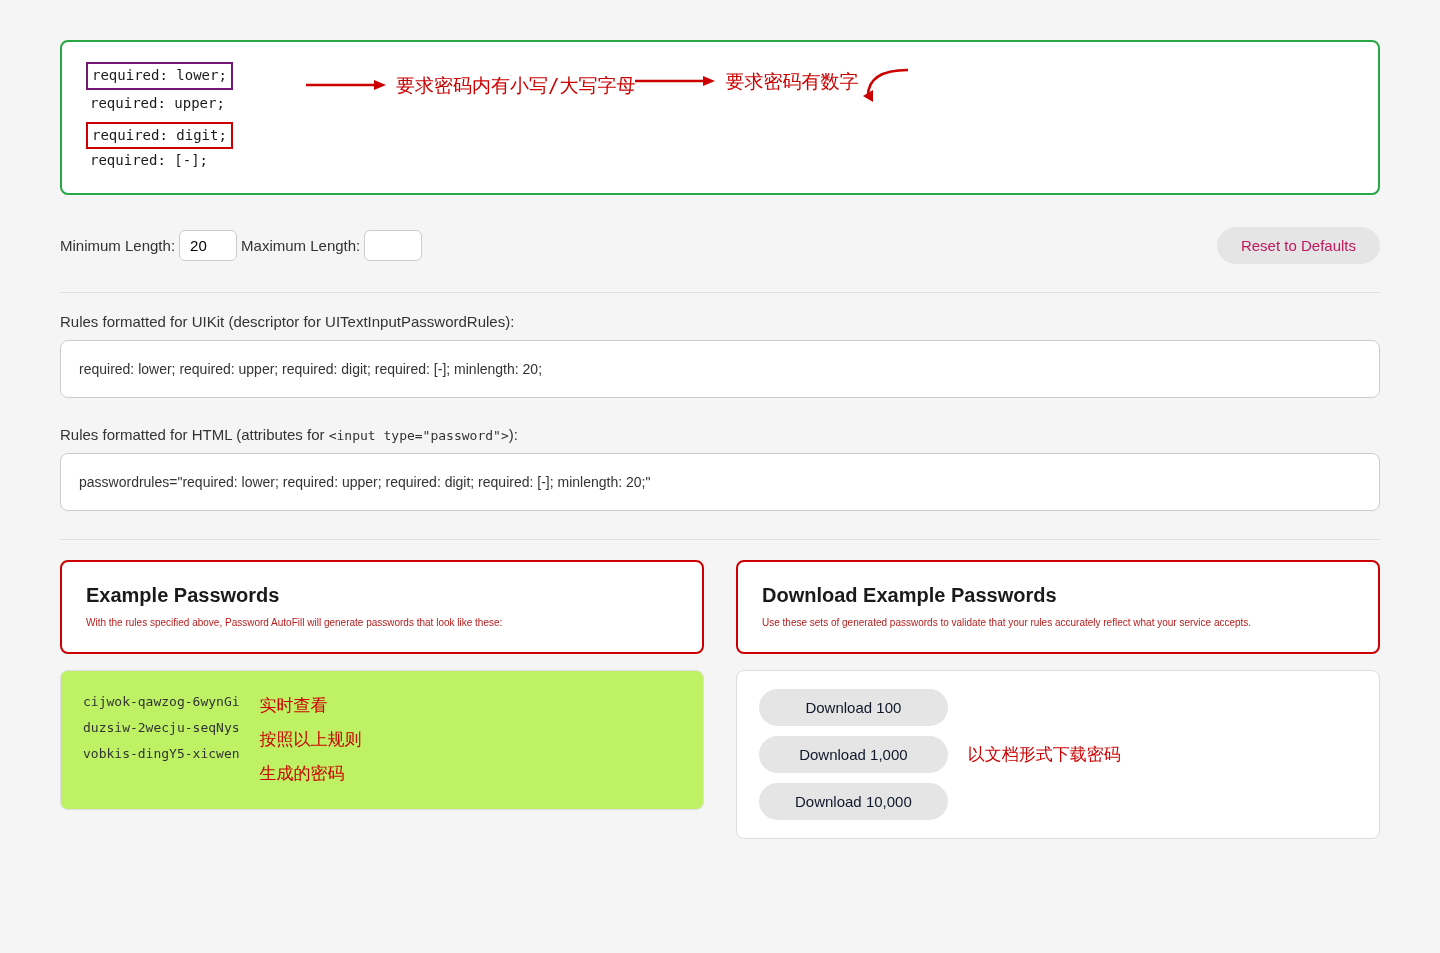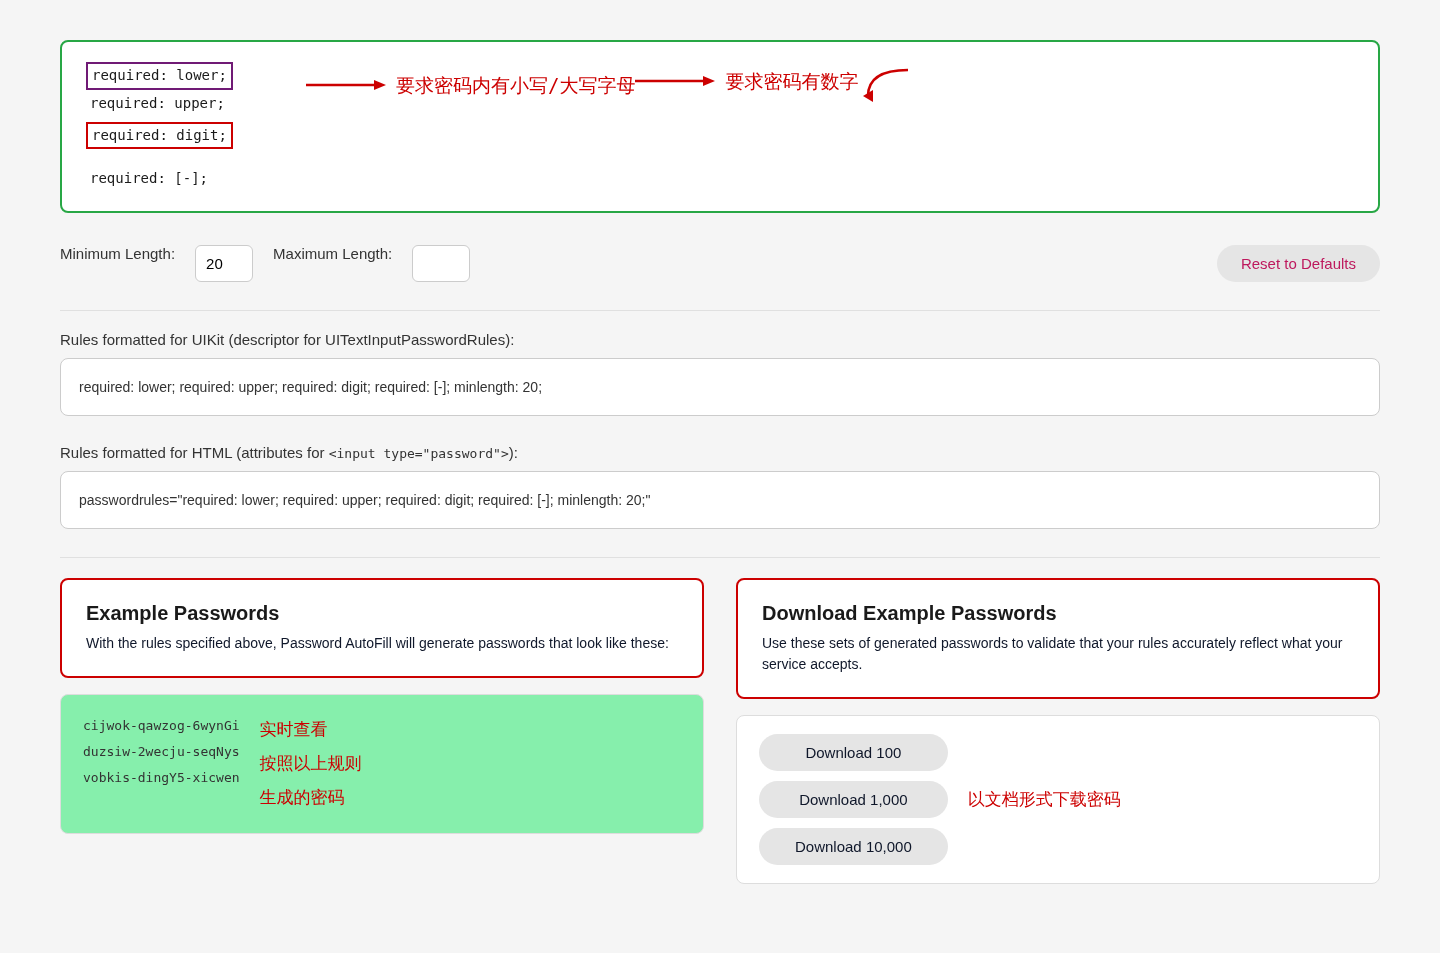--- a/index.html
+++ b/index.html
@@ -33,21 +33,22 @@
 
     .annotation-box .outlined {
       border: 2px solid #cc0000;
       display: inline-block;
       padding: 0 4px;
     }
 
     
     .length-row {
       display: flex;
-      gap: 20px;
+      align-items: center;
+      gap: 4px;
       margin-bottom: 28px;
     }
 
     .length-label {
       font-size: 15px;
       color: #333;
     }
 
     .length-input {
       border: 1px solid #ccc;
@@ -118,31 +119,31 @@
     }
 
     .feature-box h2 {
       font-size: 20px;
       font-weight: 700;
       margin-bottom: 8px;
       color: #1a1a1a;
     }
 
     .feature-box p {
-      font-size: 14px;
-      color: #0f172a;
+      font-size: 10px;
+      color: #b91c1c;
       line-height: 1.5;
     }
 
     
     .password-list-box {
       border: 1px solid #ddd;
       border-radius: 8px;
       padding: 18px 22px;
-      background: #86efac;
+      background: #bef264;
     }
 
     .password-list-inner {
       display: flex;
       gap: 20px;
       align-items: flex-start;
     }
 
     .password-items {
       font-family: "SF Mono", Monaco, Consolas, monospace;
@@ -212,21 +213,21 @@
   <div class="code-block">
     <div style="display:flex; align-items:flex-start; gap:0;">
 
       <div style="min-width:220px;">
         <div style="margin-bottom:2px;">
           <span class="outlined" style="font-family:'SF Mono',Monaco,Consolas,monospace; font-size:14px; border:2px solid #701a75; display:inline-block; padding:0 4px;">required: lower;</span>
         </div>
         <div style="margin-bottom:6px;">
           <span style="font-family:'SF Mono',Monaco,Consolas,monospace; font-size:14px; padding:0 4px; display:inline-block;">required: upper;</span>
         </div>
-        <div style="margin-bottom:18px;">
+        <div style="margin-bottom:0;">
           <span class="outlined" style="font-family:'SF Mono',Monaco,Consolas,monospace; font-size:14px; border:2px solid #cc0000; display:inline-block; padding:0 4px;">required: digit;</span>
         </div>
         <div>
           <span style="font-family:'SF Mono',Monaco,Consolas,monospace; font-size:14px; padding:0 4px; display:inline-block;">required: [-];</span>
         </div>
       </div>
 
       <div style="display:flex; flex-direction:row; justify-content:flex-start; padding-top:2px; gap:0;">
 
         <div style="display:flex; align-items:center; height:42px; gap:10px;">

